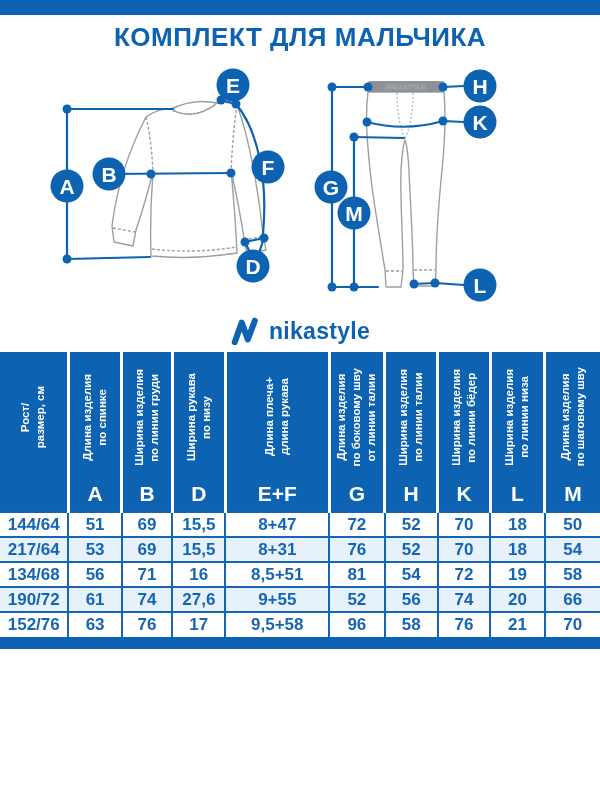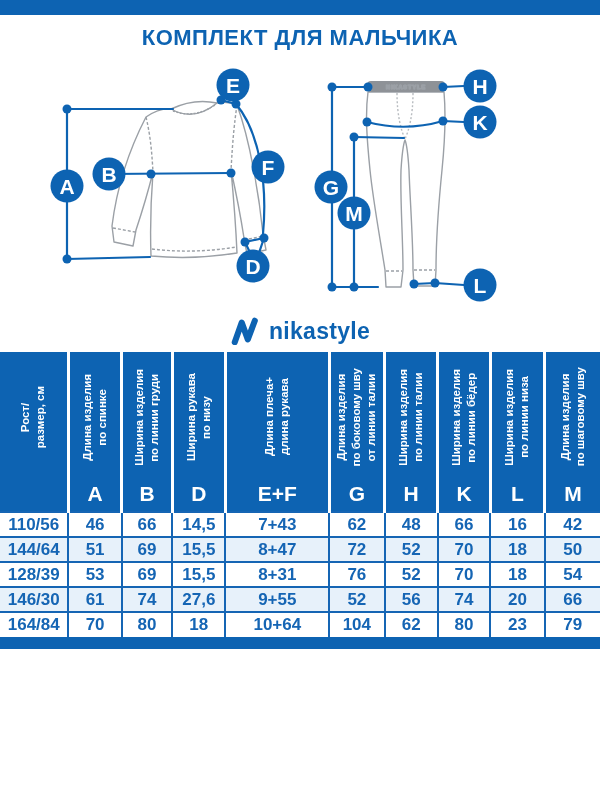--- a/index.html
+++ b/index.html
@@ -10,21 +10,21 @@
   }
   *{margin:0;padding:0;box-sizing:border-box;}
   body{
     width:600px;height:799px;overflow:hidden;background:#fff;
     font-family:"Liberation Sans", sans-serif;
   }
   .top-bar{height:15px;background:var(--blue);}
   .bottom-bar{height:12px;background:var(--blue);}
   .title{
     height:45px;display:flex;align-items:center;justify-content:center;
-    color:var(--blue);font-size:22px;font-weight:bold;letter-spacing:.5px;
+    color:var(--blue);font-size:26px;font-weight:bold;letter-spacing:.5px;
   }
   .diagram{height:250px;}
   .logo{
     height:42px;display:flex;align-items:center;justify-content:center;gap:9px;
   }
   .logo-text{color:var(--blue);font-size:23px;font-weight:bold;letter-spacing:.3px;}
   table{
     width:600px;table-layout:fixed;border-collapse:collapse;
   }
   thead th{
@@ -293,75 +293,75 @@
               <span class="vlabel">Длина изделия
 по шаговому шву</span>
             </div>
             <span class="letter">M</span>
           </div>
         </th>
     </tr>
   </thead>
   <tbody>
       <tr>
-        <td>110/56</td>
-        <td>46</td>
-        <td>66</td>
-        <td>14,5</td>
-        <td>7+43</td>
-        <td>62</td>
-        <td>48</td>
-        <td>66</td>
-        <td>16</td>
-        <td>42</td>
-      </tr>
-      <tr>
         <td>144/64</td>
         <td>51</td>
         <td>69</td>
         <td>15,5</td>
         <td>8+47</td>
         <td>72</td>
         <td>52</td>
         <td>70</td>
         <td>18</td>
         <td>50</td>
       </tr>
       <tr>
-        <td>128/39</td>
+        <td>217/64</td>
         <td>53</td>
         <td>69</td>
         <td>15,5</td>
         <td>8+31</td>
         <td>76</td>
         <td>52</td>
         <td>70</td>
         <td>18</td>
         <td>54</td>
       </tr>
       <tr>
-        <td>146/30</td>
+        <td>134/68</td>
+        <td>56</td>
+        <td>71</td>
+        <td>16</td>
+        <td>8,5+51</td>
+        <td>81</td>
+        <td>54</td>
+        <td>72</td>
+        <td>19</td>
+        <td>58</td>
+      </tr>
+      <tr>
+        <td>190/72</td>
         <td>61</td>
         <td>74</td>
         <td>27,6</td>
         <td>9+55</td>
         <td>52</td>
         <td>56</td>
         <td>74</td>
         <td>20</td>
         <td>66</td>
       </tr>
       <tr>
-        <td>164/84</td>
+        <td>152/76</td>
+        <td>63</td>
+        <td>76</td>
+        <td>17</td>
+        <td>9,5+58</td>
+        <td>96</td>
+        <td>58</td>
+        <td>76</td>
+        <td>21</td>
         <td>70</td>
-        <td>80</td>
-        <td>18</td>
-        <td>10+64</td>
-        <td>104</td>
-        <td>62</td>
-        <td>80</td>
-        <td>23</td>
-        <td>79</td>
       </tr>
     </tbody>
 </table>
 
 <div class="bottom-bar"></div>
 
 </body></html>

